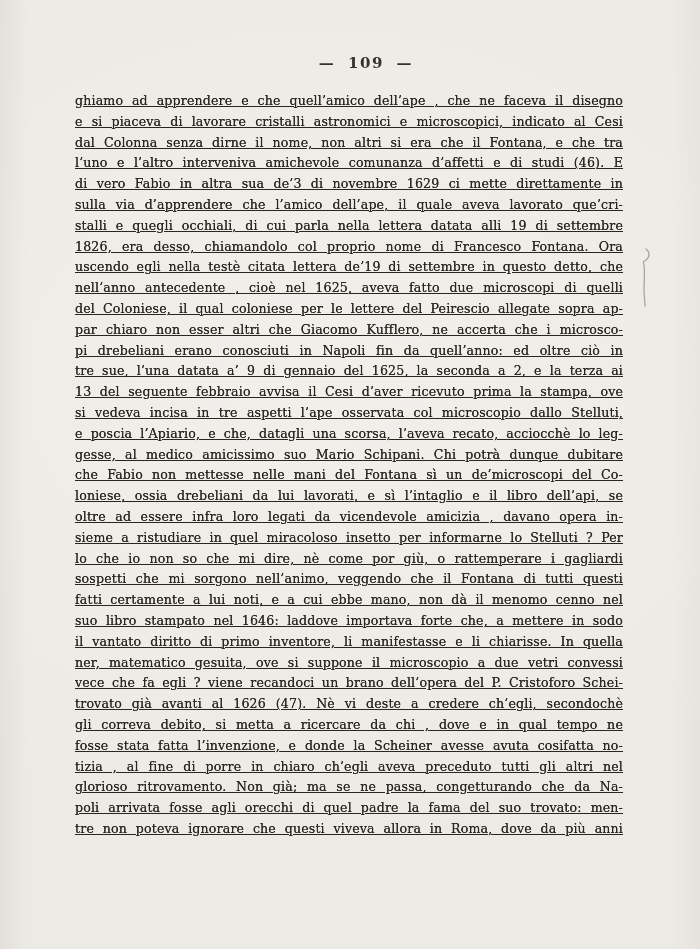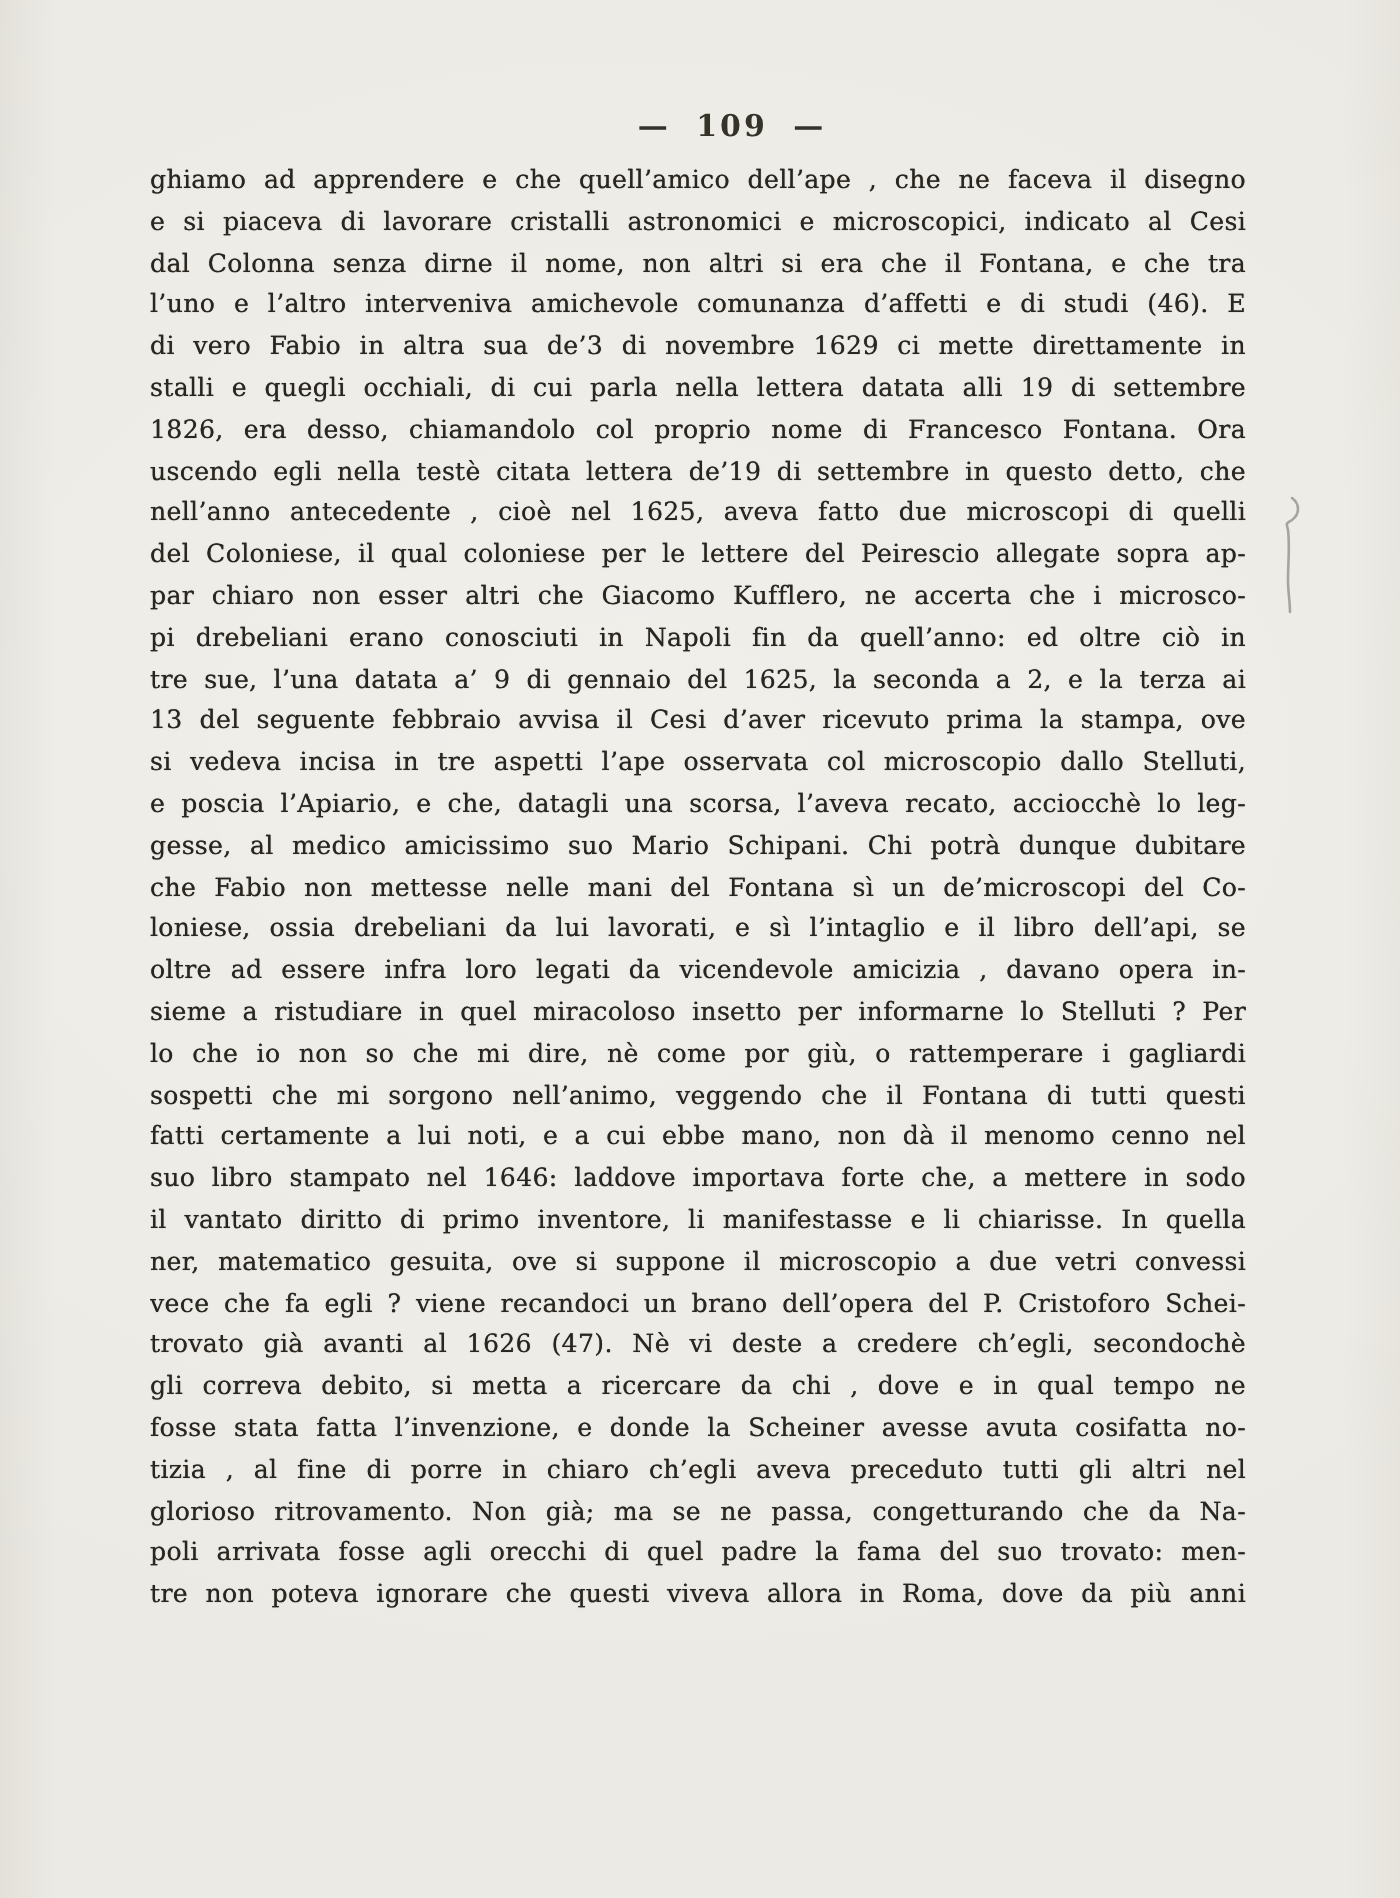--- a/index.html
+++ b/index.html
@@ -29,23 +29,24 @@
     width: 100%;
     text-align: center;
     font-size: 15px;
     font-weight: bold;
     letter-spacing: 1.5px;
     word-spacing: 6px;
     color: #35322a;
   }
   .text-block {
     position: absolute;
-    top: 80px;
+    top: 91px;
     left: 75px;
     width: 548px;
+    text-decoration: underline;
   }
   .text-line {
     height: 20.8px;
     line-height: 20.8px;
     font-size: 12.6px;
     letter-spacing: 0.15px;
     text-align: justify;
     text-align-last: justify;
     overflow: hidden;
     white-space: nowrap;
@@ -71,20 +72,21 @@
   <div class="page-header">
     <span>— 109 —</span>
   </div>
 
   <div class="text-block">
     <div class="text-line">ghiamo ad apprendere e che quell’amico dell’ape , che ne faceva il disegno</div>
       <div class="text-line">e si piaceva di lavorare cristalli astronomici e microscopici, indicato al Cesi</div>
       <div class="text-line">dal Colonna senza dirne il nome, non altri si era che il Fontana, e che tra</div>
       <div class="text-line">l’uno e l’altro interveniva amichevole comunanza d’affetti e di studi (46). E</div>
       <div class="text-line">di vero Fabio in altra sua de’3 di novembre 1629 ci mette direttamente in</div>
+      <div class="text-line">sulla via d’apprendere che l’amico dell’ape, il quale aveva lavorato que’cri-</div>
       <div class="text-line">stalli e quegli occhiali, di cui parla nella lettera datata alli 19 di settembre</div>
       <div class="text-line">1826, era desso, chiamandolo col proprio nome di Francesco Fontana. Ora</div>
       <div class="text-line">uscendo egli nella testè citata lettera de’19 di settembre in questo detto, che</div>
       <div class="text-line">nell’anno antecedente , cioè nel 1625, aveva fatto due microscopi di quelli</div>
       <div class="text-line">del Coloniese, il qual coloniese per le lettere del Peirescio allegate sopra ap-</div>
       <div class="text-line">par chiaro non esser altri che Giacomo Kufflero, ne accerta che i microsco-</div>
       <div class="text-line">pi drebeliani erano conosciuti in Napoli fin da quell’anno: ed oltre ciò in</div>
       <div class="text-line">tre sue, l’una datata a’ 9 di gennaio del 1625, la seconda a 2, e la terza ai</div>
       <div class="text-line">13 del seguente febbraio avvisa il Cesi d’aver ricevuto prima la stampa, ove</div>
       <div class="text-line">si vedeva incisa in tre aspetti l’ape osservata col microscopio dallo Stelluti,</div>

